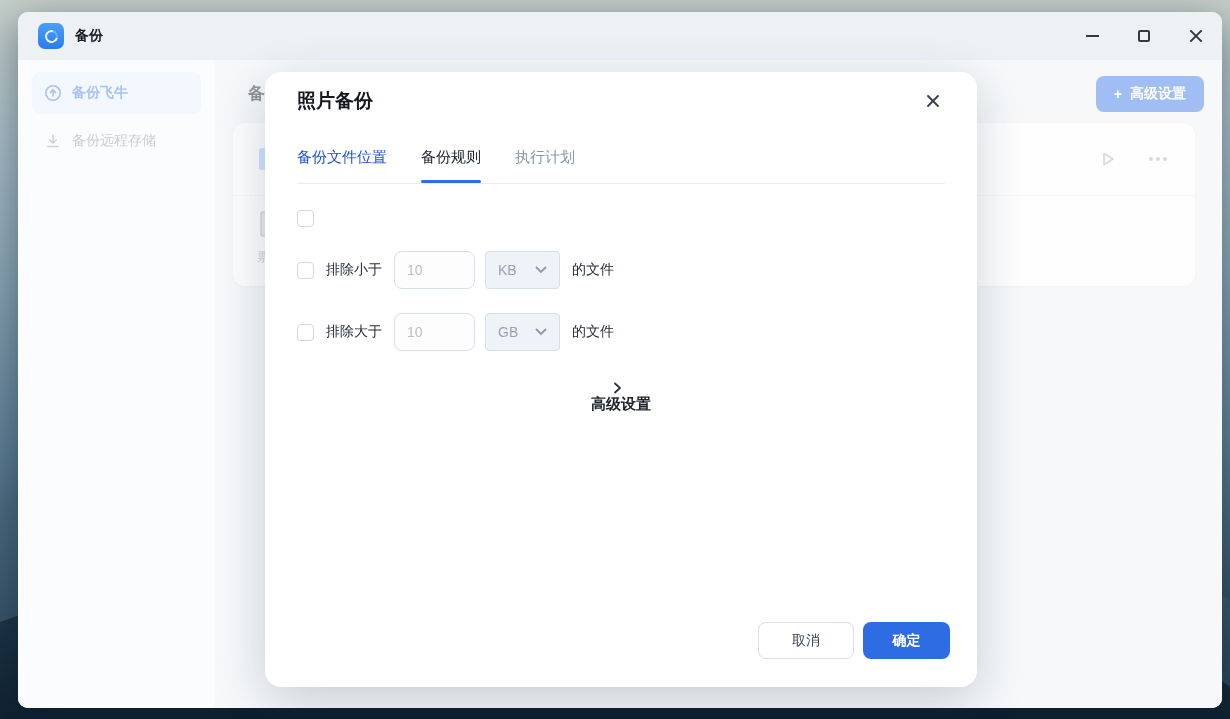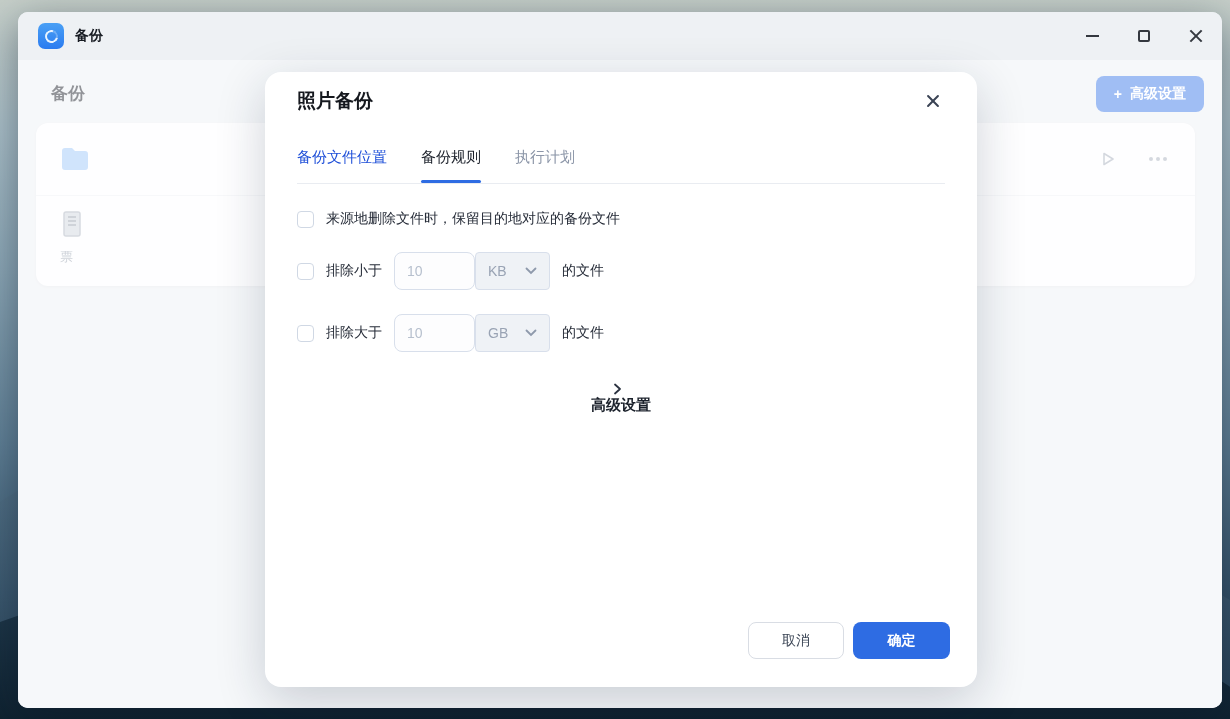--- a/index.html
+++ b/index.html
@@ -90,35 +90,35 @@
   .tab-divider { height:1px; background:#e9ecf1; }
 
   .rule-row { display:flex; align-items:center; margin-top:24px; font-size:14px; color:#262c38; }
   .rule-row.first { margin-top:26px; }
   .checkbox { width:17px; height:17px; border:1.5px solid #d0d8e4; border-radius:4px;
     background:#fff; margin-right:12px; flex-shrink:0; cursor:pointer; }
   .size-input { width:81px; height:38px; margin:0 0 0 12px; border:1px solid #d8dfeb;
     border-radius:8px; background:#fdfdfe; padding:0 12px; font-size:14px; color:#3a4454;
     font-family:"Liberation Sans","DejaVu Sans",sans-serif; }
   .size-input::placeholder { color:#b7c0ce; }
-  .unit-select { width:75px; height:38px; border:1px solid #d8dfeb;
+  .unit-select { width:75px; height:38px; margin-left:10px; border:1px solid #d8dfeb;
     border-radius:4px; background:#eff2f6; display:flex; align-items:center;
     padding:0 12px; color:#99a3b4; font-size:14px; cursor:default; }
   .unit-select svg { margin-left:auto; }
   .suffix { margin-left:12px; }
 
   .advanced { display:flex; align-items:center; margin-top:30px; cursor:pointer;flex-direction:column; }
   .adv-chevron { width:14px; height:14px; margin-right:9px; }
   .adv-label { font-size:15px; font-weight:bold; color:#1c222c; }
 
   .modal-footer { position:absolute; right:27px; bottom:28px; display:flex; gap:9px; }
   .btn { height:37px; border-radius:8px; font-size:14px; cursor:pointer;
     font-family:"Liberation Sans","DejaVu Sans",sans-serif; }
   .btn-cancel { width:96px; background:#fff; border:1px solid #d9dde4; color:#3a4454; }
-  .btn-confirm { width:97px; background:#2e6ce3; border:none; color:#fff; font-weight:bold; }
+  .btn-confirm { width:87px; background:#2e6ce3; border:none; color:#fff; font-weight:bold; }
 </style>
 </head>
 <body>
 
 <div class="wallpaper">
   <div class="ridge1"></div>
     <div class="ridge2"></div>
 </div>
 
 <div class="window">
@@ -136,20 +136,35 @@
           <span class="ic-max"></span>
         </div>
       <div class="ctrl">
           <span class="ic-x"></span>
         </div>
     </div>
   </div>
 
   <div class="win-body">
 
+    <div class="sidebar">
+      <div class="side-item active">
+        <svg class="side-ic" viewBox="0 0 18 18" fill="none" stroke="#4a80e8" stroke-width="1.6" stroke-linecap="round">
+          <circle cx="9" cy="9" r="7.2"></circle>
+            <path d="M9 12.2 V6.4 M6.4 8.6 L9 6 l2.6 2.6"></path>
+        </svg>
+        <span>备份飞牛</span>
+      </div>
+      <div class="side-item">
+        <svg class="side-ic" viewBox="0 0 18 18" fill="none" stroke="#9aa4b3" stroke-width="1.6" stroke-linecap="round">
+          <path d="M9 3 v8 M5.8 8 L9 11.2 12.2 8 M4 14.5 h10"></path>
+        </svg>
+        <span>备份远程存储</span>
+      </div>
+    </div>
 
     <div class="main">
       <div class="page-title">备份</div>
       <button class="create-btn">
         <span>+</span>
         <span>高级设置</span>
       </button>
 
       <div class="task-card">
         <div class="task-row">
@@ -191,21 +206,20 @@
 
   <div class="tabs">
     <div class="tab visited">备份文件位置</div>
     <div class="tab active">备份规则</div>
     <div class="tab inactive">执行计划</div>
   </div>
   <div class="tab-divider"></div>
 
   <div class="rule-row first">
     <span class="checkbox"></span>
-    <span>来源地删除文件时，保留目的地对应的备份文件</span>
   </div>
 
   <div class="rule-row">
     <span class="checkbox"></span>
     <span>排除小于</span>
     <input class="size-input" disabled="" placeholder="10" style="">
     <div class="unit-select">
       <span>KB</span>
       <svg width="12" height="8" viewBox="0 0 12 8" fill="none" stroke="#8e99ab" stroke-width="1.8" stroke-linecap="round">
           <path d="M1.5 1.5 L6 6 L10.5 1.5"></path>

